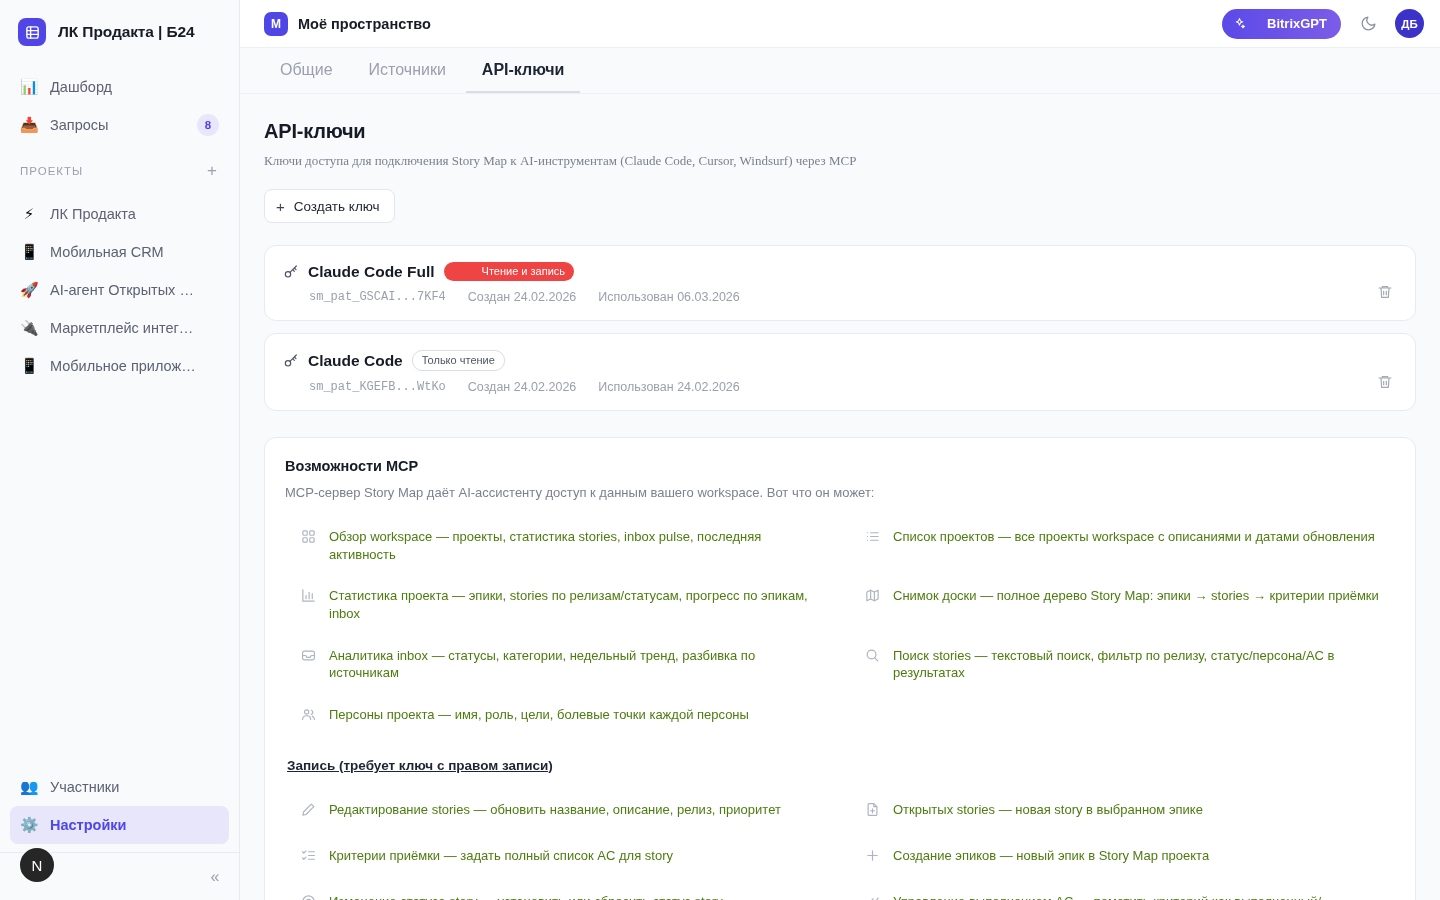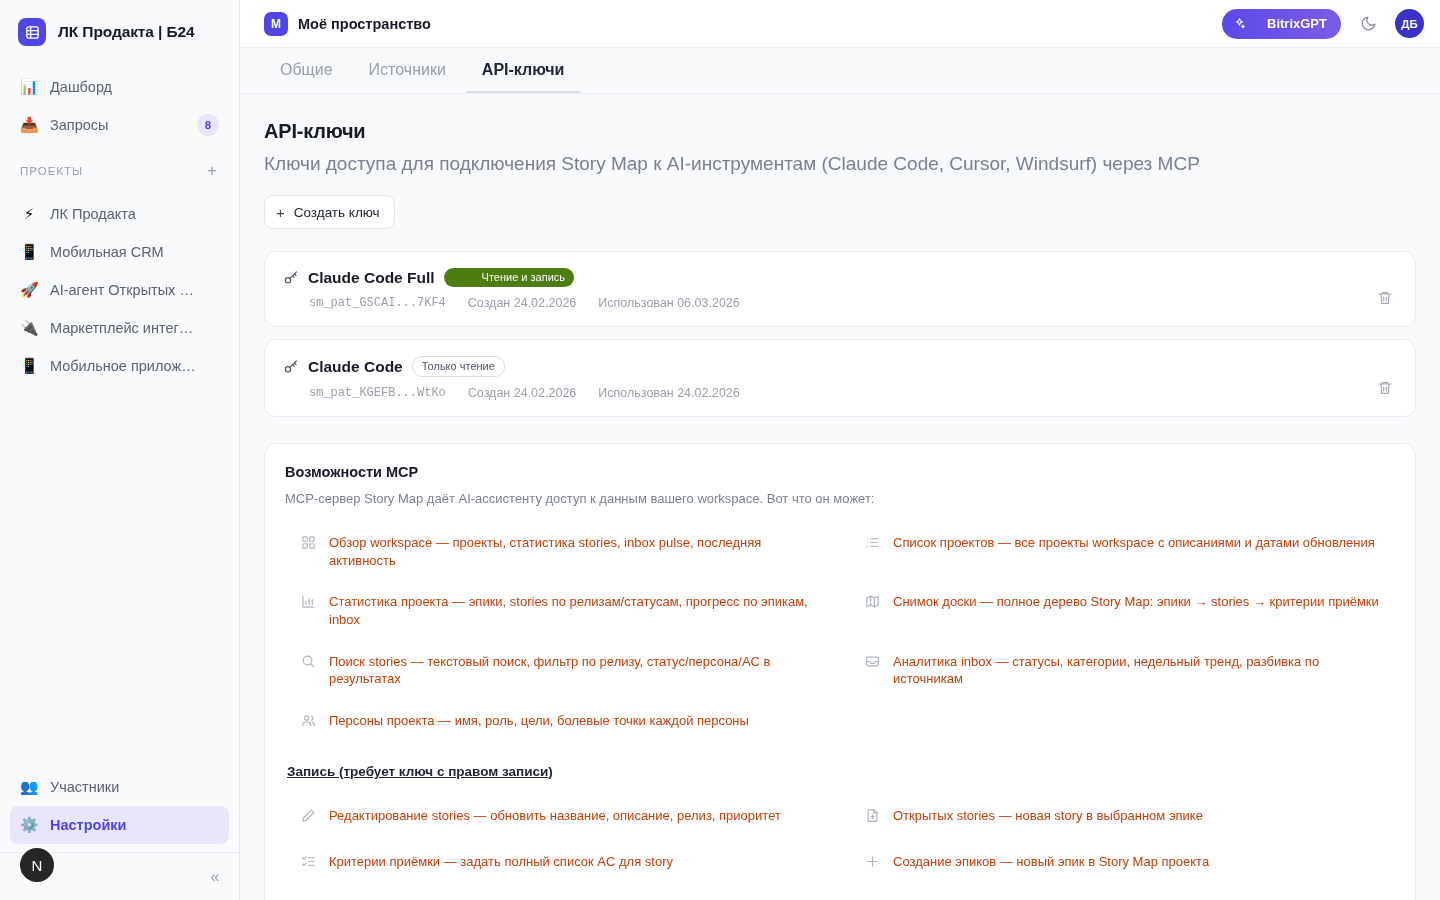--- a/index.html
+++ b/index.html
@@ -122,21 +122,21 @@
   }
   .tab {
     height: 45px; padding: 0 16px; display: flex; align-items: center;
     font-size: 16px; color: #9aa0ad; cursor: pointer;
     border-bottom: 2px solid transparent;
   }
   .tab.active { color: #1d2433; font-weight: bold; border-bottom-color: #d9dde6; }
 
   .content { flex: 1 1 auto; overflow: hidden; padding: 26px 24px 0 24px; }
   .page-title { font-size: 20px; font-weight: bold; color: #161b26; letter-spacing: -.2px; }
-  .page-sub { font-size: 19px; color: #7b8190; margin-top: 10px; }
+  .page-sub { font-size: 13px; color: #7b8190; margin-top: 10px; font-family: Liberation Serif, serif; }
 
   .create-btn {
     margin-top: 20px; height: 34px; padding: 0 14px 0 11px;
     background: #ffffff; border: 1px solid #e2e6ed; border-radius: 8px;
     display: inline-flex; align-items: center; gap: 9px;
     font-size: 13.5px; color: #1d2433; cursor: pointer;
     font-family: inherit;
   }
   .create-btn .plus { font-size: 15px; color: #3d4350; line-height: 1; }
 
@@ -146,21 +146,21 @@
     padding: 16px 18px 16px 18px; display: flex; align-items: flex-end;
   }
   .key-main { flex: 1 1 auto; min-width: 0; }
   .key-head { display: flex; align-items: center; gap: 9px; }
   .key-icon { color: #4e5566; display: flex; align-items: center; }
   .key-name { font-size: 15.5px; font-weight: bold; color: #161b26; }
   .chip {
     font-size: 11px; border-radius: 10px; padding: 3px 9px; white-space: nowrap;
     line-height: 1.2;
   }
-  .chip-write { background: #4d7c0f; color: #ffffff; padding-left: 38px; }
+  .chip-write { background: #ef4444; color: #ffffff; padding-left: 38px; }
   .chip-read { background: #ffffff; color: #4e5566; border: 1px solid #d9dde6; }
   .key-meta {
     margin-top: 9px; margin-left: 26px;
     display: flex; gap: 22px; font-size: 12.5px; color: #9aa0ad;
   }
   .key-token { font-family: "Liberation Mono", "DejaVu Sans Mono", monospace; font-size: 12px; }
   .trash-btn {
     flex: 0 0 auto; background: none; border: none; cursor: pointer;
     color: #a3a9b6; padding: 4px; margin-top: 2px;
   }
@@ -173,21 +173,21 @@
   .mcp-desc { font-size: 13px; color: #7b8190; margin-top: 11px; }
   .feat-grid {
     margin-top: 16px;
     display: grid; grid-template-columns: 1fr 1fr; column-gap: 18px; row-gap: 0;
   }
   .feat {
     display: flex; align-items: flex-start; gap: 12px;
     padding: 12px 4px 12px 16px; min-height: 46px;
   }
   .feat-ic { color: #aeb4c0; flex: 0 0 16px; margin-top: 1px; }
-  .feat-tx { font-size: 13px; color: #c2410c; line-height: 1.35; }
+  .feat-tx { font-size: 13px; color: #4d7c0f; line-height: 1.35; }
   .sub-head {
     font-size: 13.5px; font-weight: bold; color: #1d2433;
     margin-top: 18px; padding-left: 2px; text-decoration: underline;
   }
   svg { display: block; }
 </style>
 </head>
 <body>
 
 <div class="app">
@@ -400,41 +400,41 @@
               <svg width="15" height="15" viewBox="0 0 24 24" fill="none" stroke="currentColor" stroke-width="1.9" stroke-linecap="round" stroke-linejoin="round">
                 <path d="M3 6.5l6-3 6 3 6-3v14l-6 3-6-3-6 3z"></path>
                   <path d="M9 3.5v14M15 6.5v14"></path>
               </svg>
             </span>
             <span class="feat-tx">Снимок доски — полное дерево Story Map: эпики → stories → критерии приёмки</span>
           </div>
 
           <div class="feat">
             <span class="feat-ic">
+              <svg width="15" height="15" viewBox="0 0 24 24" fill="none" stroke="currentColor" stroke-width="1.9" stroke-linecap="round" stroke-linejoin="round">
+                <rect x="2.5" y="5" width="19" height="14" rx="3"></rect>
+                  <path d="M2.5 12h5l2 3h5l2-3h5"></path>
+              </svg>
+            </span>
+            <span class="feat-tx">Аналитика inbox — статусы, категории, недельный тренд, разбивка по источникам</span>
+          </div>
+
+          <div class="feat">
+            <span class="feat-ic">
               <svg width="15" height="15" viewBox="0 0 24 24" fill="none" stroke="currentColor" stroke-width="1.9" stroke-linecap="round">
                 <circle cx="10.5" cy="10.5" r="7"></circle>
                   <path d="M20.5 20.5l-5-5"></path>
               </svg>
             </span>
             <span class="feat-tx">Поиск stories — текстовый поиск, фильтр по релизу, статус/персона/AC в результатах</span>
           </div>
 
           <div class="feat">
             <span class="feat-ic">
               <svg width="15" height="15" viewBox="0 0 24 24" fill="none" stroke="currentColor" stroke-width="1.9" stroke-linecap="round" stroke-linejoin="round">
-                <rect x="2.5" y="5" width="19" height="14" rx="3"></rect>
-                  <path d="M2.5 12h5l2 3h5l2-3h5"></path>
-              </svg>
-            </span>
-            <span class="feat-tx">Аналитика inbox — статусы, категории, недельный тренд, разбивка по источникам</span>
-          </div>
-
-          <div class="feat">
-            <span class="feat-ic">
-              <svg width="15" height="15" viewBox="0 0 24 24" fill="none" stroke="currentColor" stroke-width="1.9" stroke-linecap="round" stroke-linejoin="round">
                 <circle cx="9" cy="8" r="3.5"></circle>
                   <path d="M2.5 20c0-3.6 2.9-6 6.5-6s6.5 2.4 6.5 6"></path>
                 <path d="M16.5 5.2a3.5 3.5 0 0 1 0 6.6M18 14.6c2 .8 3.5 2.7 3.5 5.4"></path>
               </svg>
             </span>
             <span class="feat-tx">Персоны проекта — имя, роль, цели, болевые точки каждой персоны</span>
           </div>
 
           <div></div>
         </div>

